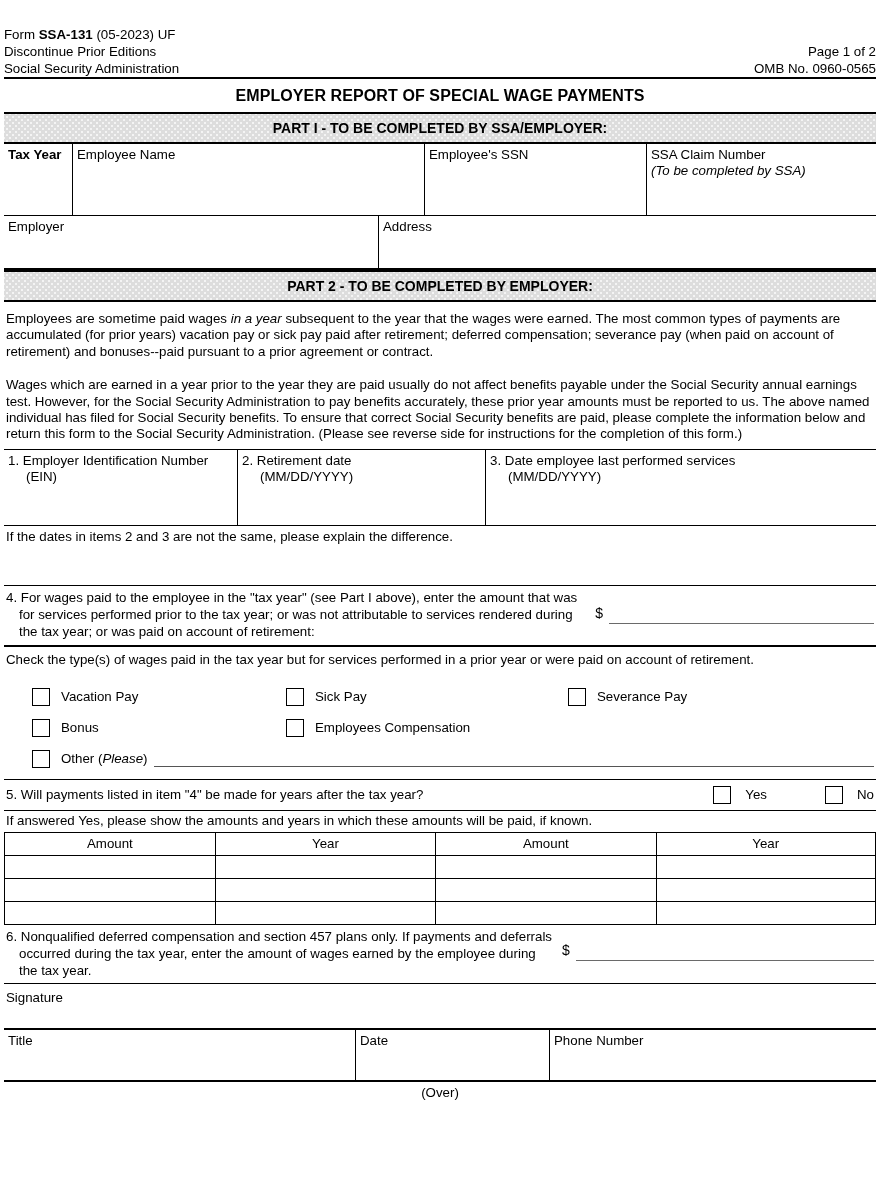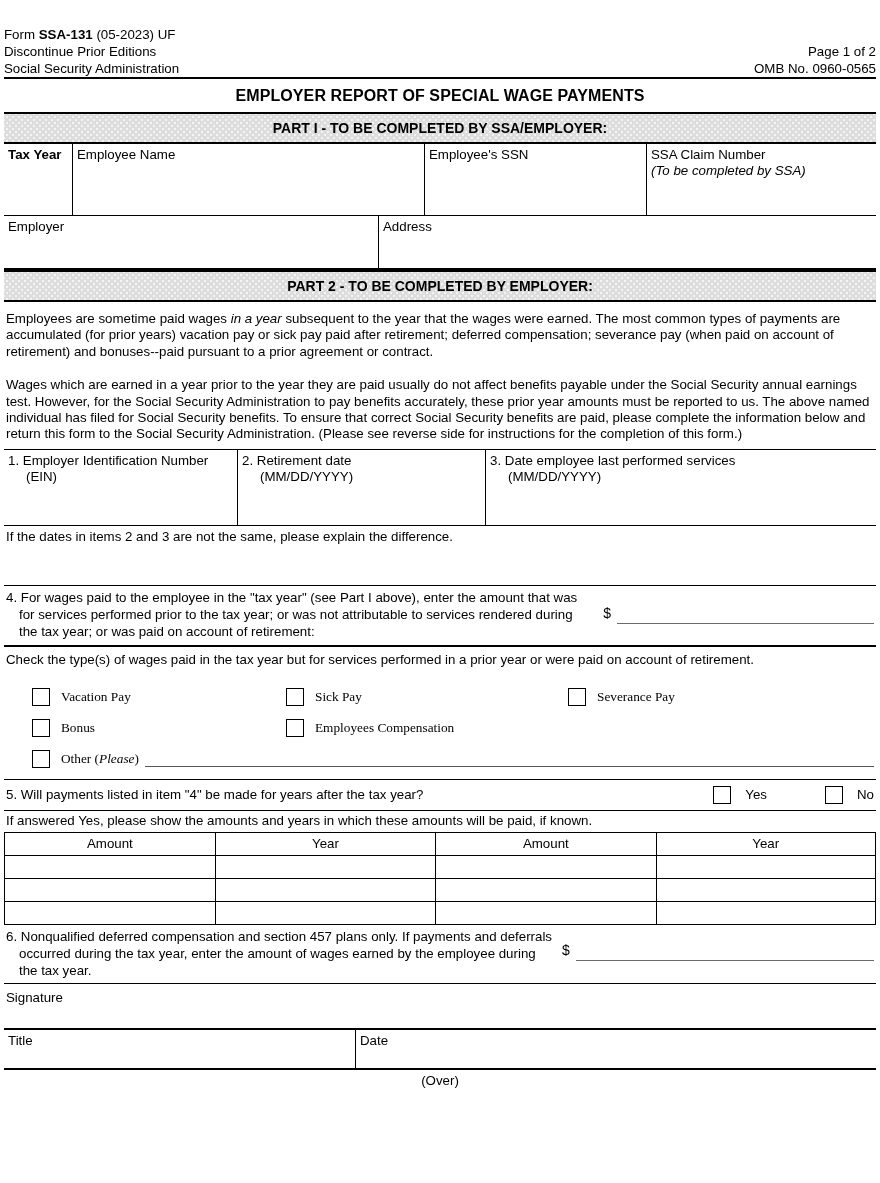--- a/index.html
+++ b/index.html
@@ -78,21 +78,20 @@
     padding: 3px 2px 0 2px; line-height: 16px;
     height: 60px;
     border-bottom: 1px solid #000;
   }
 
   
   .item-amt {
     display: flex; align-items: flex-start;
     border-bottom: 2px solid #000;
     padding: 3px 2px 5px 2px;
-    gap: 8px;
   }
   .item-amt .txt { flex: 0 0 auto; line-height: 17px; }
   .item-amt .txt .sub { display: block; padding-left: 13px; }
   .item-amt .money {
     flex: 1 1 auto; display: flex; align-items: flex-start;
     padding-left: 18px; padding-top: 16px;
   }
   .dollar { font-size: 14px; padding-right: 6px; }
   .uline { flex: 1 1 auto; border-bottom: 1px solid #6a6a6a; height: 19px; }
 
@@ -103,21 +102,21 @@
   .cb-row { display: flex; align-items: center; height: 31px; }
   .cb-item { display: flex; align-items: center; }
   .cb-c1 { width: 282px; padding-left: 28px; }
   .cb-c2 { width: 282px; }
   .cb-c3 { flex: 1 1 auto; }
   .box {
     width: 18px; height: 18px;
     border: 1.6px solid #000; background: #fff;
     flex: 0 0 auto; margin-right: 11px;
   }
-  .cb-label { line-height: 18px; font-family: Liberation Serif, serif; }
+  .cb-label { line-height: 18px; }
   .other-line { flex: 1 1 auto; border-bottom: 1.6px solid #555; height: 15px; margin-left: 6px; margin-right: 2px;}
 
   
   .q5 {
     display: flex; align-items: center;
     border-top: 1px solid #000;
     padding: 6px 2px 6px 2px;
   }
   .q5 .q5text { flex: 1 1 auto; }
   .q5 .yn { display: flex; align-items: center; }
@@ -150,21 +149,21 @@
   .item6 .money {
     flex: 1 1 auto; display: flex; align-items: flex-start;
     padding-left: 10px; padding-top: 14px;
   }
 
   .sig {
     height: 46px; padding: 6px 2px 0 2px;
     border-bottom: 2px solid #000;
   }
 
-  .row-footer { height: 40px; border-bottom: 2px solid #000; }
+  .row-footer { height: 52px; border-bottom: 2px solid #000; }
 
   .over { text-align: center; padding-top: 3px; line-height: 16px; }
 </style>
 </head>
 <body>
 
 <div class="page">
 
   <div class="top-head">
     <div class="th-row">
@@ -364,17 +363,21 @@
 
   <div class="tbl row-footer">
     <div class="cell" style="width:352px;">
       <span>Title</span>
       <div></div>
     </div>
     <div class="cell" style="width:194px;">
       <span>Date</span>
       <div></div>
     </div>
+    <div class="cell" style="flex:1 1 auto;">
+      <span>Phone Number</span>
+      <div></div>
+    </div>
   </div>
 
   <div class="over">(Over)</div>
 
 </div>
 
 </body></html>

